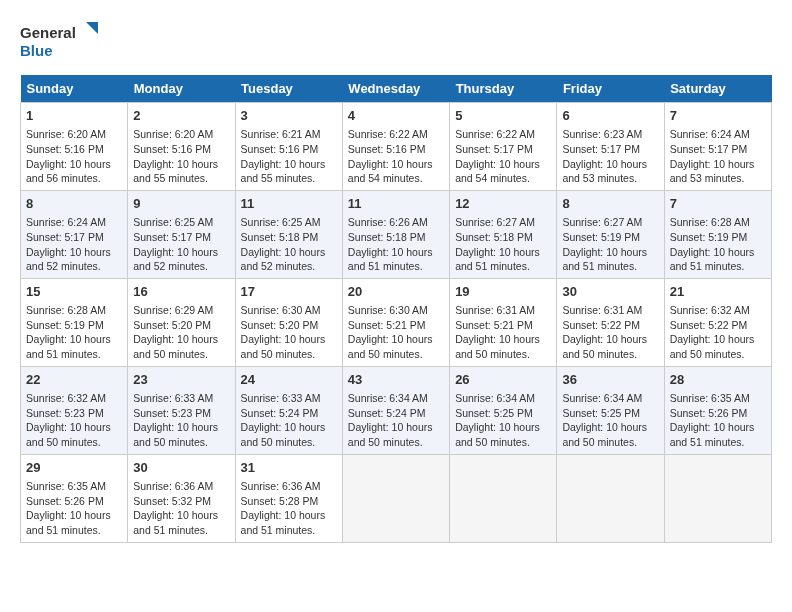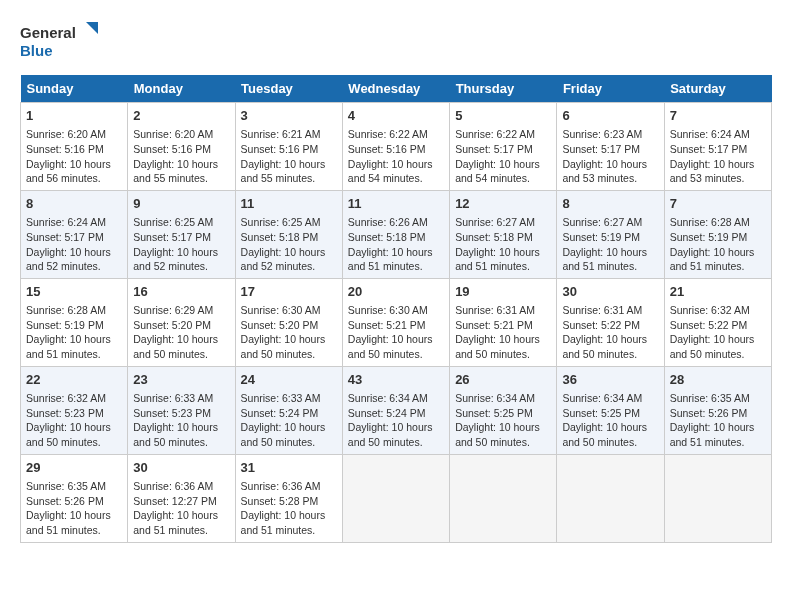--- a/index.html
+++ b/index.html
@@ -283,21 +283,21 @@
       <tr>
         <td>
           <span class="day-num">29</span>
           <span>Sunrise: 6:35 AM</span><br>
           <span>Sunset: 5:26 PM</span><br>
           <span>Daylight: 10 hours and 51 minutes.</span>
         </td>
         <td>
           <span class="day-num">30</span>
           <span>Sunrise: 6:36 AM</span><br>
-          <span>Sunset: 12:27 PM</span><br>
+          <span>Sunset: 5:32 PM</span><br>
           <span>Daylight: 10 hours and 51 minutes.</span>
         </td>
         <td>
           <span class="day-num">31</span>
           <span>Sunrise: 6:36 AM</span><br>
           <span>Sunset: 5:28 PM</span><br>
           <span>Daylight: 10 hours and 51 minutes.</span>
         </td>
         <td class="empty"></td>
         <td class="empty"></td>

